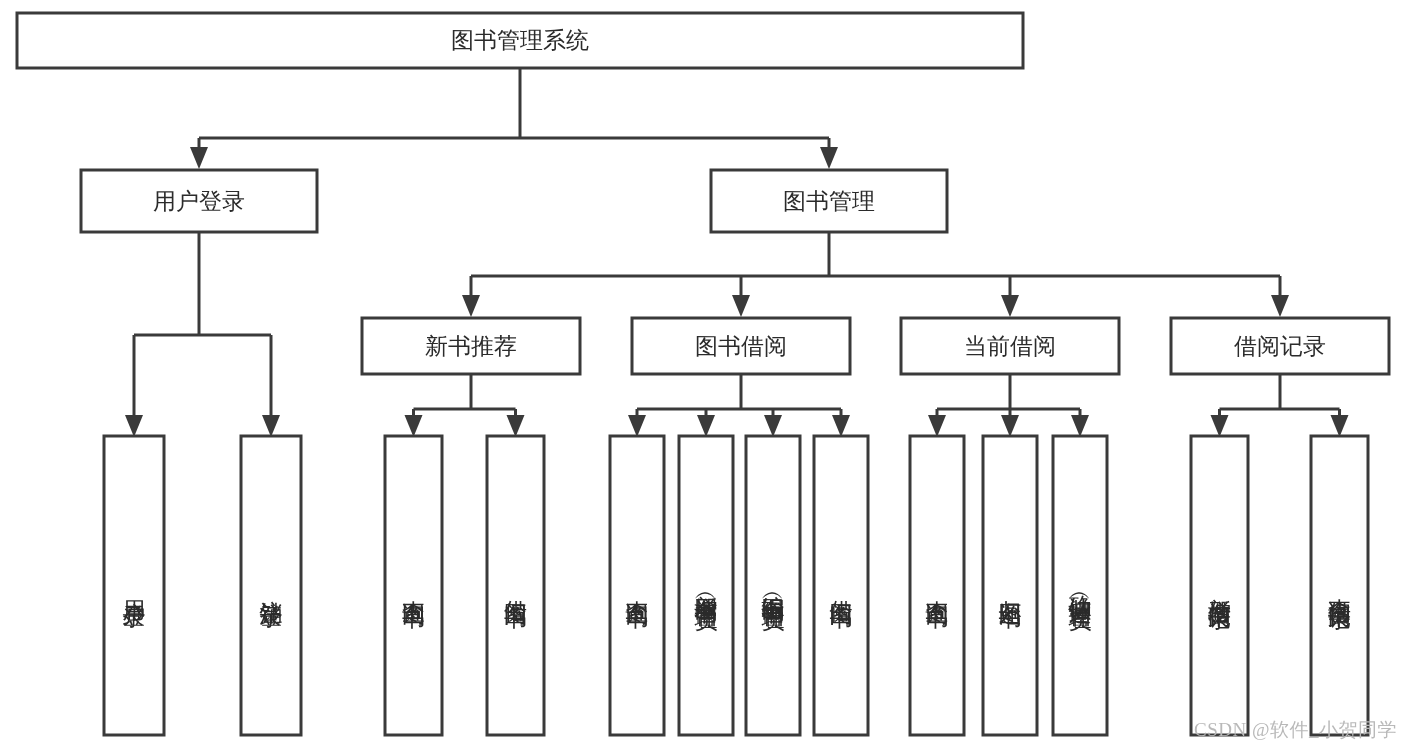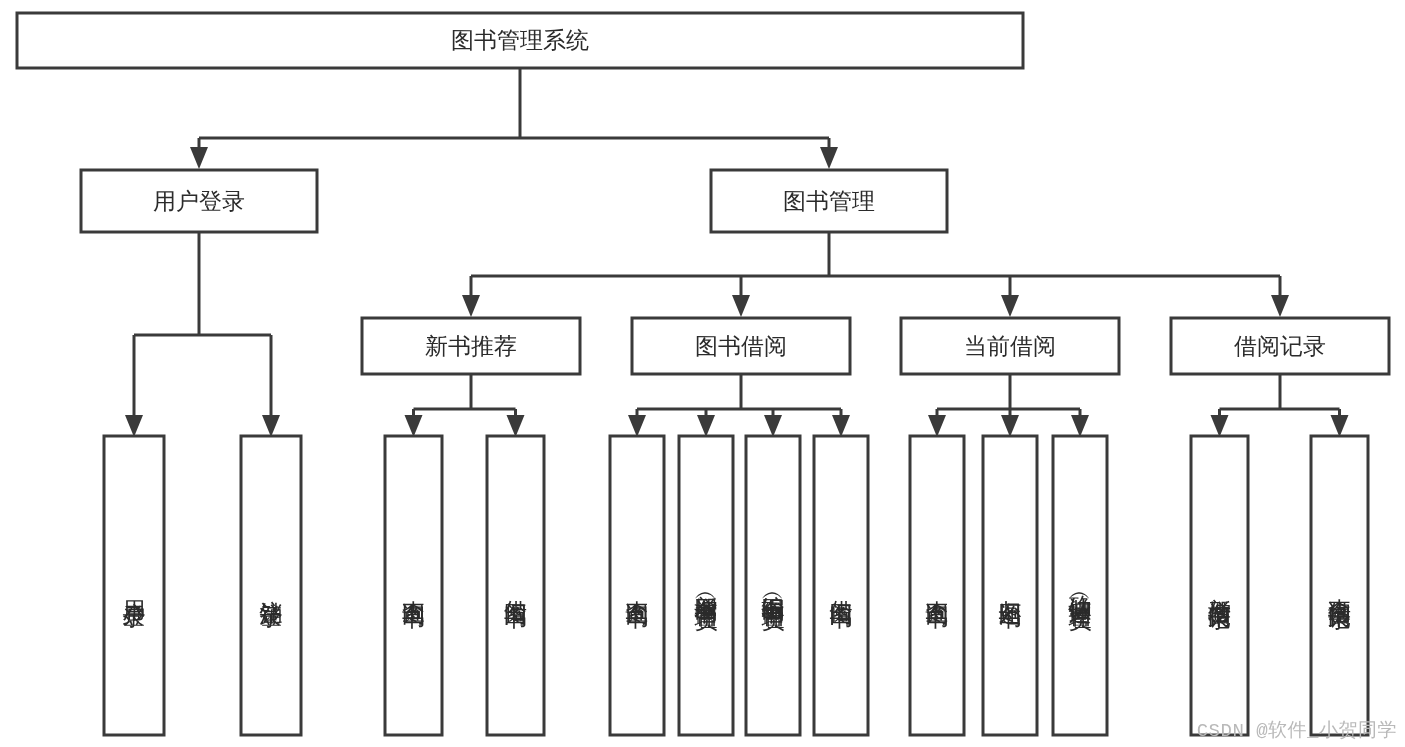--- a/index.html
+++ b/index.html
@@ -66,21 +66,21 @@
     line-height: 1.18;
     letter-spacing: 2px;
     color: #2b2b2b;
     white-space: nowrap;
     pointer-events: none;
   }
   .watermark {
     position: absolute;
     right: 8px;
     bottom: 4px;
-    font-family: Liberation Mono, monospace;
+    font-family: Liberation Serif, serif;
     font-size: 19px;
     color: #b9b9b9;
     letter-spacing: 0.5px;
     white-space: nowrap;
   }
 </style>
 </head>
 <body>
 
 <div id="diagram-root">

